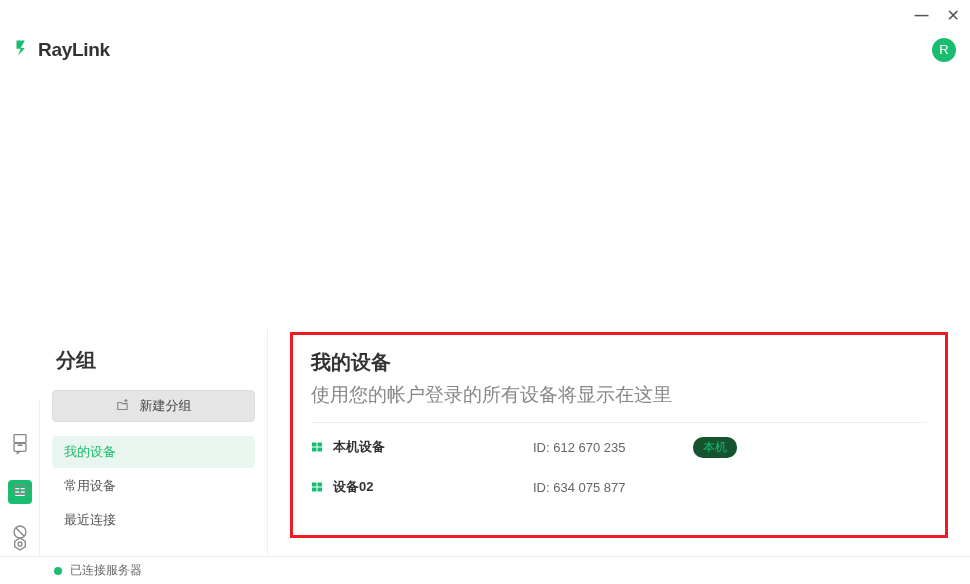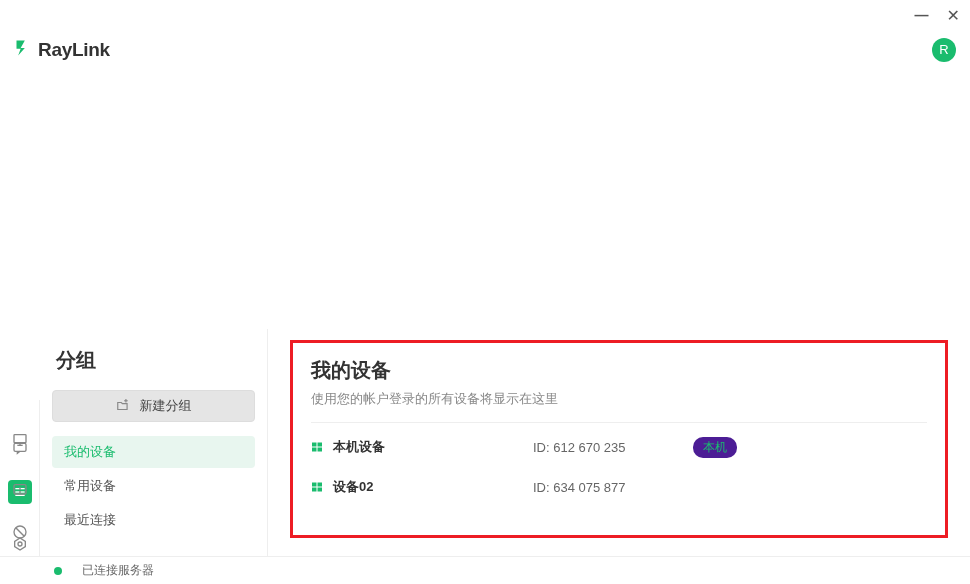--- a/index.html
+++ b/index.html
@@ -28,29 +28,29 @@
     .sidebar-title { font-size: 20px; font-weight: 700; color: #333; margin-bottom: 16px; padding-left: 4px; }
     .create-group-btn { width: 100%; height: 32px; border: 1px solid #ddd; border-radius: 4px; background: #e5e5e5; display: flex; align-items: center; justify-content: center; gap: 10px; font-size: 13px; color: #444; cursor: pointer; margin-bottom: 14px; }
     .create-group-btn svg { color: #888; }
     .group-item { height: 32px; display: flex; align-items: center; padding: 0 12px; font-size: 13px; border-radius: 4px; cursor: pointer; margin-bottom: 2px; }
     .group-item.active { background: #e8f6ef; color: #1abc6e; font-weight: 500; }
     .group-item:not(.active) { color: #555; }
     
     .main { flex: 1; padding: 18px 22px; position: relative; }
     .highlight-box { border: 3px solid #ed1c24; padding: 14px 18px 28px; }
     .main-title { font-size: 20px; font-weight: 700; color: #333; margin-bottom: 6px; }
-    .main-subtitle { font-size: 13px; color: #888; margin-bottom: 14px; }
+    .main-subtitle { font-size: 19px; color: #888; margin-bottom: 14px; }
     .divider { height: 1px; background: #eee; margin-bottom: 4px; }
     .device-row { display: flex; align-items: center; height: 40px; font-size: 13px; }
     .device-row .os-icon { width: 22px; color: #1abc6e; display:flex; align-items:center; }
     .device-row .dev-name { width: 200px; color: #333; font-weight: 600; }
     .device-row .dev-id { width: 160px; color: #666; }
-    .device-row .dev-tag { background: #4c1d95; color: #1abc6e; font-size: 12px; padding: 2px 10px; border-radius: 10px; }
+    .device-row .dev-tag { background: #14532d; color: #1abc6e; font-size: 12px; padding: 2px 10px; border-radius: 10px; }
     
-    .statusbar { position: absolute; bottom: 0; left: 0; right: 0; height: 28px; border-top: 1px solid #eee; display: flex; align-items: center; padding-left: 54px; gap: 20px; font-size: 12px; color: #666; background:#fff; }
+    .statusbar { position: absolute; bottom: 0; left: 0; right: 0; height: 28px; border-top: 1px solid #eee; display: flex; align-items: center; padding-left: 54px; gap: 8px; font-size: 12px; color: #666; background:#fff; }
     .status-dot { width: 8px; height: 8px; background: #1abc6e; border-radius: 50%; }
   </style>
 </head>
 <body>
 
 <div class="titlebar">
   <span class="min">—</span>
   <span class="close">✕</span>
 </div>
 

